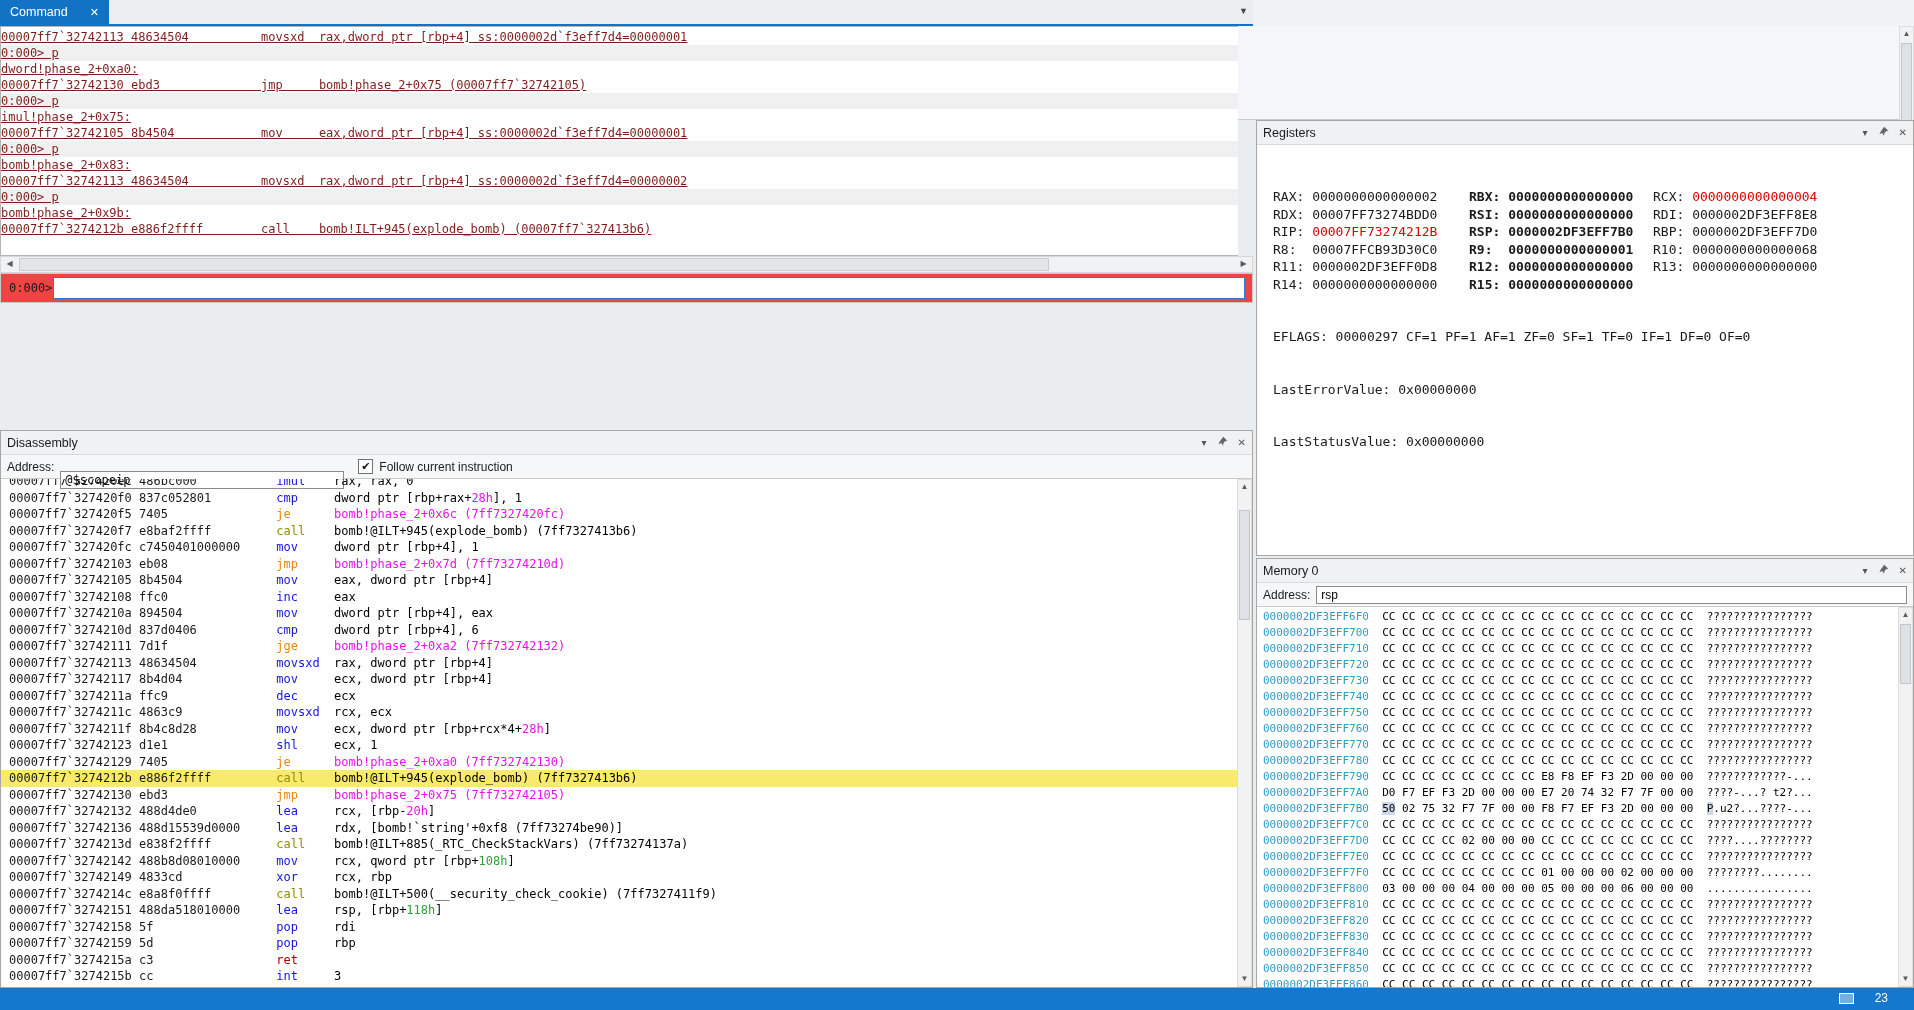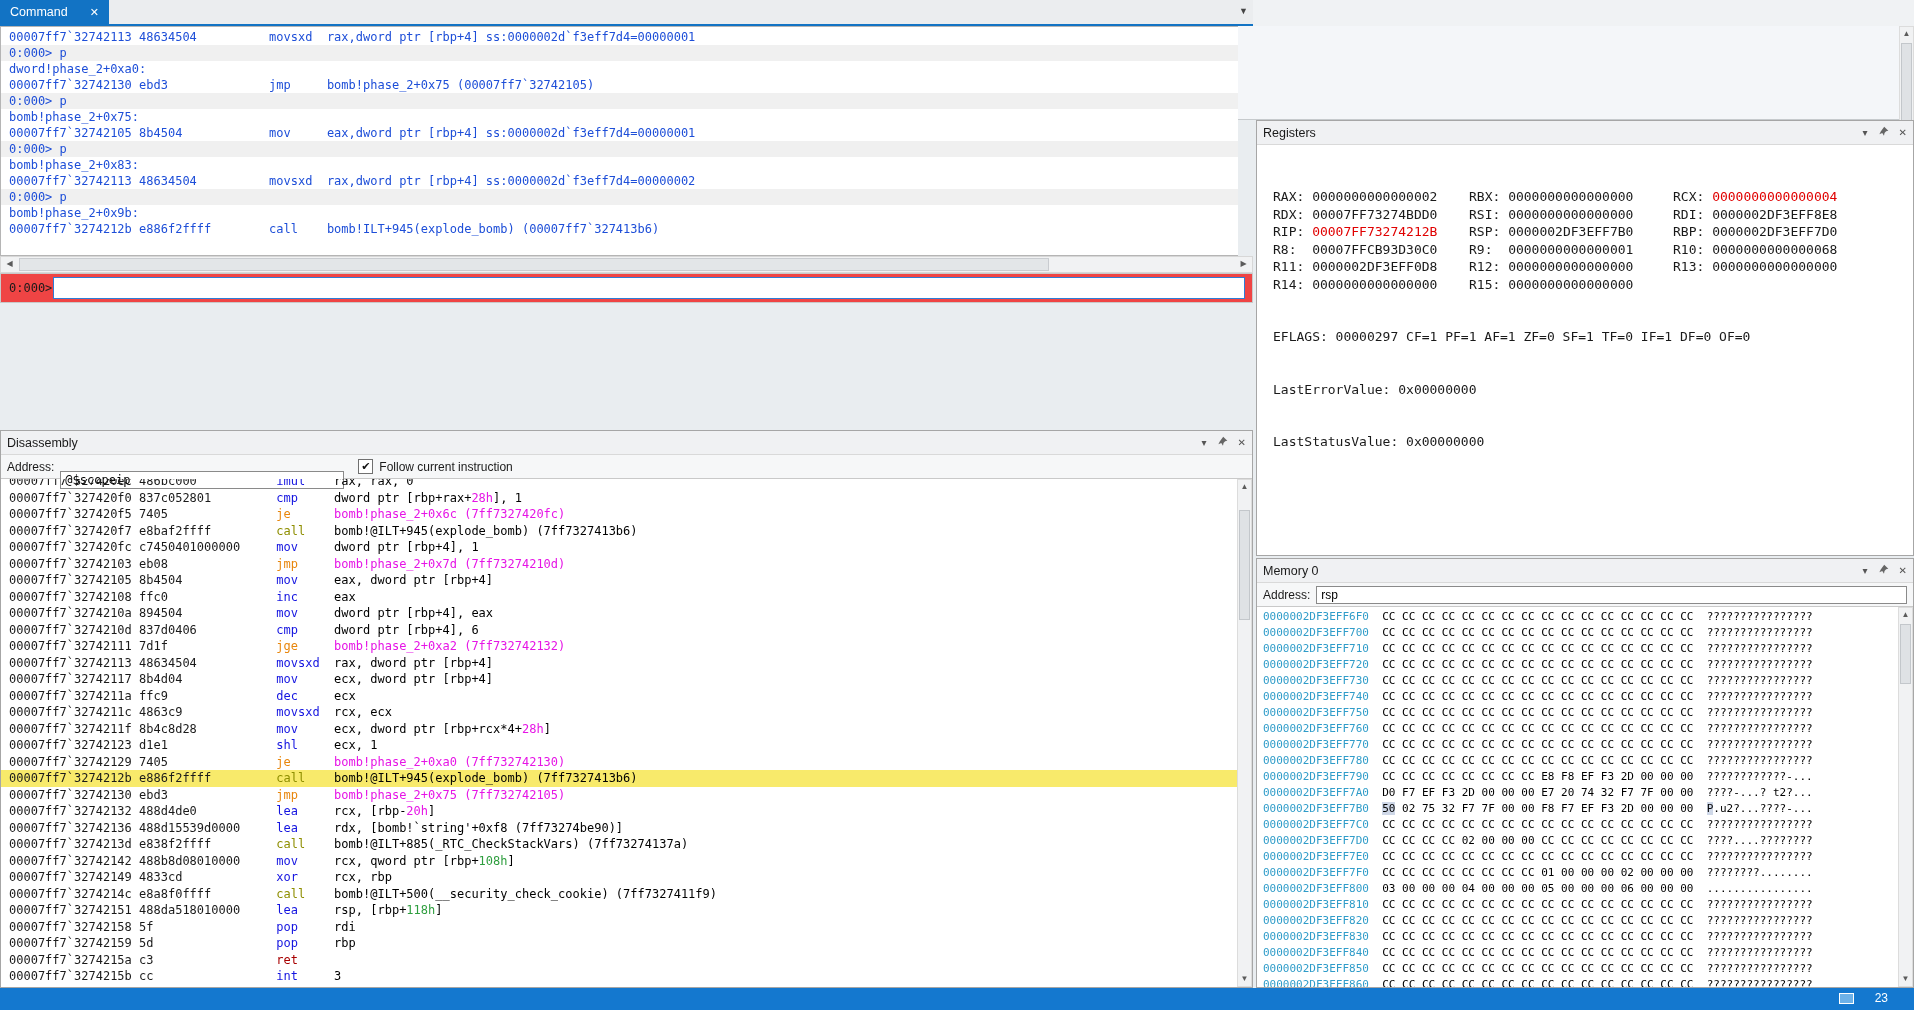--- a/index.html
+++ b/index.html
@@ -61,21 +61,21 @@
 
   
   #cmd-pane{left:0;top:120px;width:1253px;height:303px;border:none;background:transparent;}
   #cmd-tabstrip{height:24px;background:#ebedef;border-bottom:2px solid #1273c4;position:relative;}
   #cmd-tab{position:absolute;left:0;top:0;height:24px;background:#1273c4;color:#fff;display:flex;align-items:center;
            gap:22px;padding:0 10px;font-size:12.5px;}
   #cmd-tab .x{font-size:11px;}
   #cmd-menu{position:absolute;right:5px;top:6px;font-size:9px;color:#444;}
   #cmd-content{position:absolute;left:0;top:26px;width:1238px;height:230px;background:#fff;border:1px solid #b5b5b5;
                border-right:none;box-sizing:border-box;overflow:hidden;padding:2px 0 0 0;}
-  .cl{font:12px/16px "DejaVu Sans Mono",monospace;white-space:pre;padding-left:8px;color:#1d4ed8;}
+  .cl{font:12px/16px "DejaVu Sans Mono",monospace;white-space:pre;color:#7f1d1d;text-decoration:underline;}
   .cl.stripe{background:#f0f0f0;}
   #cmd-vscroll{position:absolute;right:0;top:26px;width:15px;height:230px;}
   #cmd-hscroll{position:absolute;left:0;top:256px;width:1253px;height:17px;background:#f1f2f3;border:1px solid #d7d7d7;box-sizing:border-box;}
   #prompt-row{position:absolute;left:0;top:273px;width:1253px;height:30px;background:#ef4444;border:1px solid #c9c9c9;box-sizing:border-box;}
   #prompt-label{position:absolute;left:8px;top:7px;font:12px "DejaVu Sans Mono",monospace;}
   #prompt-input{position:absolute;left:52px;top:3px;width:1192px;height:22px;border:1px solid #2e7cd6;background:#fff;
                 box-sizing:border-box;font:12px "DejaVu Sans Mono",monospace;padding:0 4px;}
 
   
   .vscroll{background:#f1f2f3;border:1px solid #dcdcdc;box-sizing:border-box;}
@@ -92,21 +92,21 @@
   .mn-b{color:#1414e0;} .mn-o{color:#e8860c;} .mn-c{color:#8e8e00;} .mn-r{color:#a80000;text-align:right;}
   .op-k{color:#000;} .op-m{color:#e614e6;} .op-g{color:#2e9e3e;}
   #dis-vscroll{position:absolute;right:0;top:48px;width:15px;bottom:0;}
   .cb{width:13px;height:13px;border:1px solid #707070;background:#fff;display:inline-flex;align-items:center;
       justify-content:center;font-size:11px;line-height:11px;color:#111;}
 
   
   #reg-pane{left:1256px;top:120px;width:658px;height:436px;}
   #reg-body{padding:8px 0 0 16px;font:13px/17.5px "DejaVu Sans Mono",monospace;white-space:pre;}
   .rr{display:flex;}
-  .rcol1{width:196px;} .rcol2{width:204px;} .rcol3{flex:1;}
+  .rcol1{width:196px;} .rcol2{width:184px;font-weight:bold;} .rcol3{flex:1;}
   .rval.red{color:#e00000;}
   .rline{margin-top:0px;}
 
   
   #mem-pane{left:1256px;top:558px;width:658px;height:430px;}
   #mem-rows{position:absolute;left:0;top:48px;right:15px;bottom:0;overflow:hidden;padding:2px 0 0 6px;}
   .mr{font:11px/16px "DejaVu Sans Mono",monospace;white-space:pre;color:#000;}
   .maddr{color:#2f9cc9;}
   .mhl{background:#cfd8e8;}
   #mem-vscroll{position:absolute;right:0;top:48px;width:15px;bottom:0;}
@@ -291,21 +291,21 @@
       <span class="x">✕</span>
     </div>
     <span id="cmd-menu">▼</span>
   </div>
   <div id="cmd-content">
       <div class="cl">00007ff7`32742113 48634504          movsxd  rax,dword ptr [rbp+4] ss:0000002d`f3eff7d4=00000001</div>
       <div class="cl stripe">0:000&gt; p</div>
       <div class="cl">dword!phase_2+0xa0:</div>
       <div class="cl">00007ff7`32742130 ebd3              jmp     bomb!phase_2+0x75 (00007ff7`32742105)</div>
       <div class="cl stripe">0:000&gt; p</div>
-      <div class="cl">bomb!phase_2+0x75:</div>
+      <div class="cl">imul!phase_2+0x75:</div>
       <div class="cl">00007ff7`32742105 8b4504            mov     eax,dword ptr [rbp+4] ss:0000002d`f3eff7d4=00000001</div>
       <div class="cl stripe">0:000&gt; p</div>
       <div class="cl">bomb!phase_2+0x83:</div>
       <div class="cl">00007ff7`32742113 48634504          movsxd  rax,dword ptr [rbp+4] ss:0000002d`f3eff7d4=00000002</div>
       <div class="cl stripe">0:000&gt; p</div>
       <div class="cl">bomb!phase_2+0x9b:</div>
       <div class="cl">00007ff7`3274212b e886f2ffff        call    bomb!ILT+945(explode_bomb) (00007ff7`327413b6)</div>
     </div>
   <div id="cmd-vscroll" class="vscroll">
     <span class="sarr" style="top:0;">▲</span>

